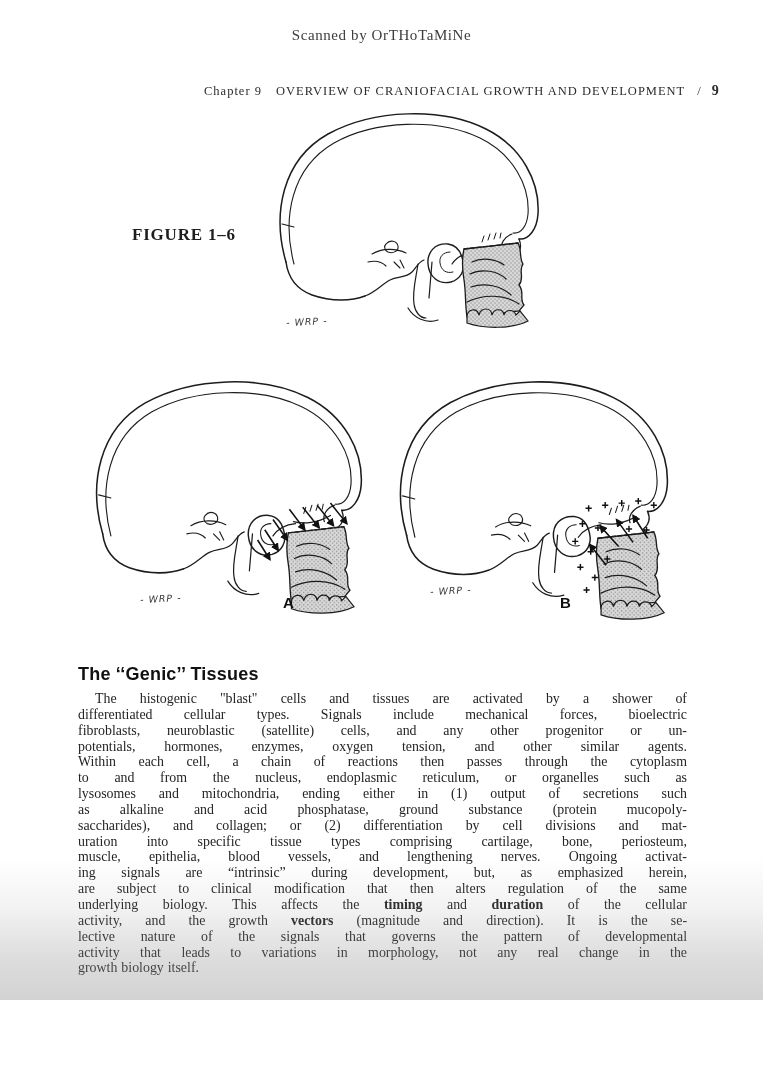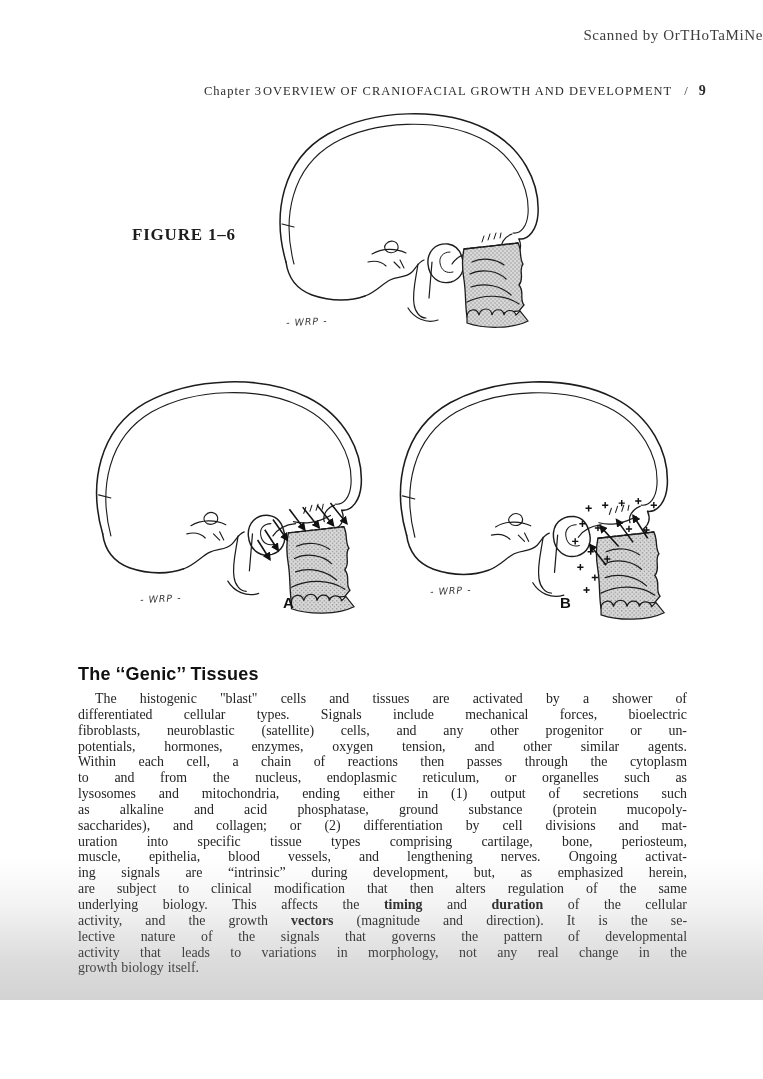--- a/index.html
+++ b/index.html
@@ -1,23 +1,23 @@
 <!DOCTYPE html>
 <html><head>
 <meta charset="utf-8">
 <style>
   html,body{margin:0;padding:0;background:#888;}
   .screen{position:relative;width:763px;height:1079px;background:#ffffff;overflow:hidden;
           font-family:"Liberation Serif",serif;color:#222;}
   
-  .scan-credit{position:absolute;left:0;right:0;top:27px;text-align:right;
+  .scan-credit{position:absolute;left:0;right:0;top:27px;text-align:center;
                font-size:15px;color:#3d3d3d;letter-spacing:.6px;}
   .chapter-header{position:absolute;left:204px;top:83px;white-space:nowrap;
                   font-size:12.5px;color:#2b2b2b;letter-spacing:1px;}
-  .chapter-header .title{margin-left:1px;}
+  .chapter-header .title{margin-left:14px;}
   .chapter-header .slash{margin-left:12px;margin-right:10px;}
   .chapter-header .pagenum{font-weight:bold;font-size:14px;}
   .figure-label{position:absolute;left:132px;top:225px;font-weight:bold;
                 font-size:17px;letter-spacing:.8px;color:#1d1d1d;}
   .skull{position:absolute;}
   .panel-letter{position:absolute;font-family:"Liberation Sans",sans-serif;
                 font-weight:bold;font-size:15px;color:#111;}
   .wrp-sig{position:absolute;font-family:"DejaVu Sans",sans-serif;font-style:italic;
            font-size:9.5px;color:#3a3a3a;letter-spacing:1px;transform:rotate(-3deg);}
   .section-heading{position:absolute;left:78px;top:664px;
@@ -75,21 +75,21 @@
         <path d="M196,137 L250,131" fill="none" stroke-width="1.4" stroke-dasharray="4,2.5"></path>
         <path d="M204,150 c10,-5 24,-3 32,3 M202,162 c12,-6 28,-3 36,5 M203,175 c14,-5 30,-1 40,8" fill="none" stroke-width="1.2"></path>
         <path d="M199,190 c16,-8 38,-8 52,2" fill="none" stroke-width="1.2"></path>
         <path d="M199,205 c0,-8 10,-10 12,-2 c2,-8 12,-8 13,0 c2,-7 11,-7 12,0 c2,-6 10,-6 12,0 l4,-4 l8,10 c-16,8 -44,8 -61,2 Z" fill="url(#stip)" stroke-width="1.2"></path>
       </g>
     </defs>
   </svg>
 
   <div class="scan-credit">Scanned by OrTHoTaMiNe</div>
   <div class="chapter-header">
-    <span>Chapter 3</span><span class="title">OVERVIEW OF CRANIOFACIAL GROWTH AND DEVELOPMENT</span><span class="slash">/</span><span class="pagenum">9</span>
+    <span>Chapter 9</span><span class="title">OVERVIEW OF CRANIOFACIAL GROWTH AND DEVELOPMENT</span><span class="slash">/</span><span class="pagenum">9</span>
   </div>
 
   <div class="figure-label">FIGURE 1–6</div>
   <svg class="skull" style="left:268px;top:112px;width:292px;height:232px" viewBox="0 0 292 232">
     <use href="#cranium"></use>
       <use href="#maxilla"></use>
   </svg>
   <div class="wrp-sig" style="left:286px;top:316px">- WRP -</div>
 
   <svg class="skull" style="left:84px;top:380px;width:300px;height:238px" viewBox="0 0 292 232">

